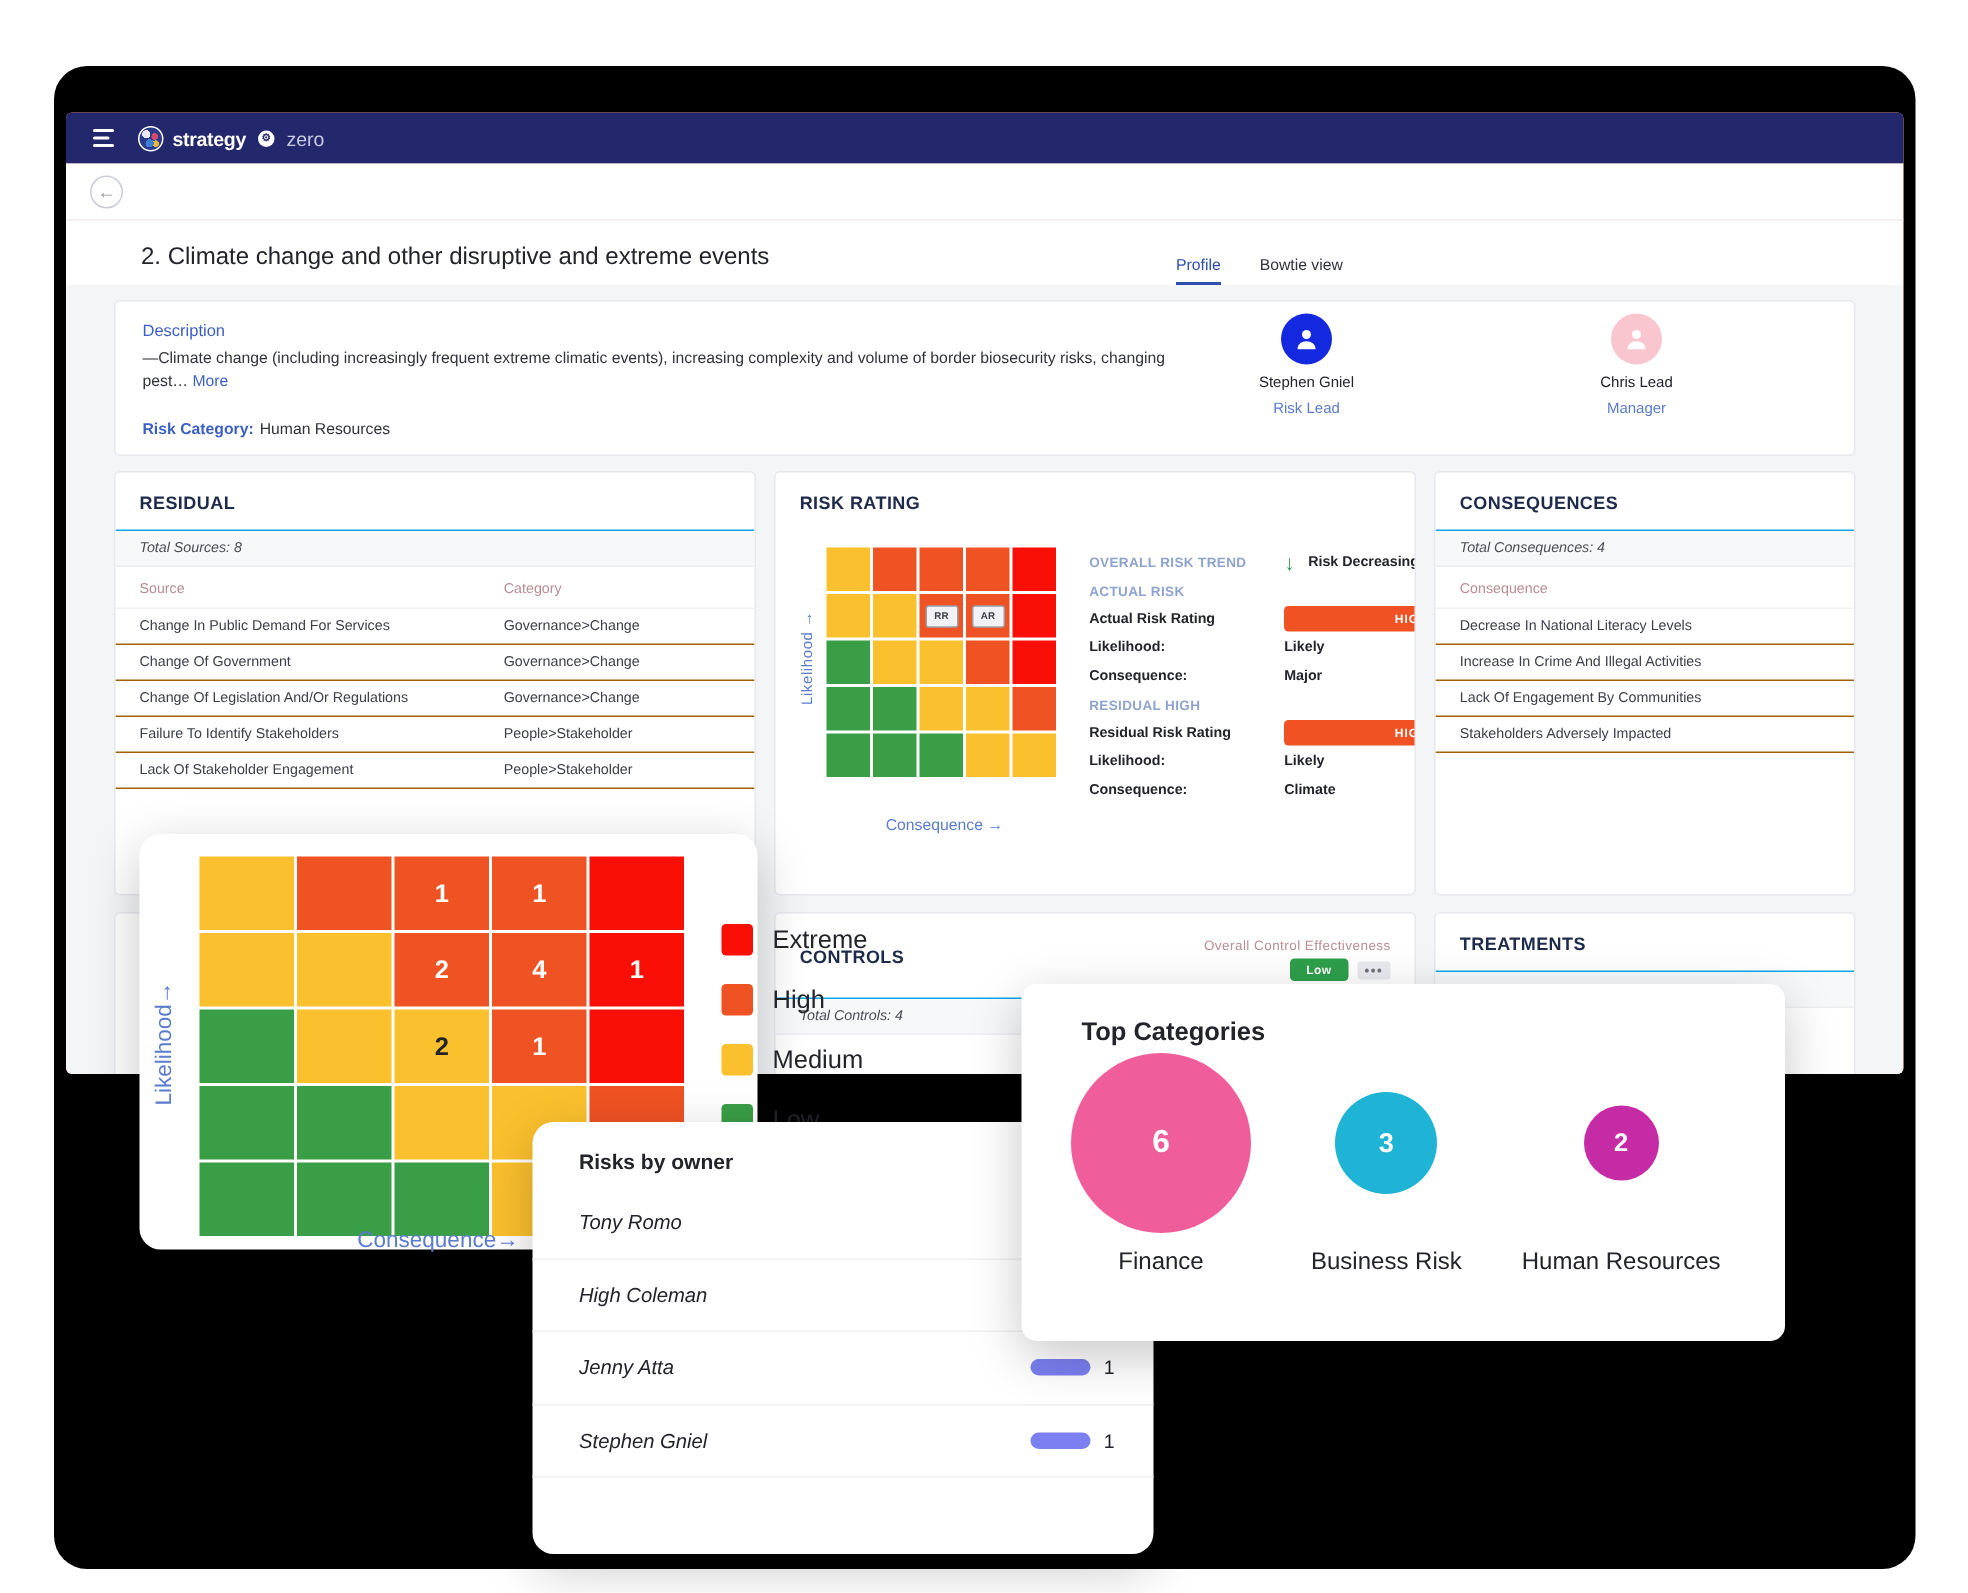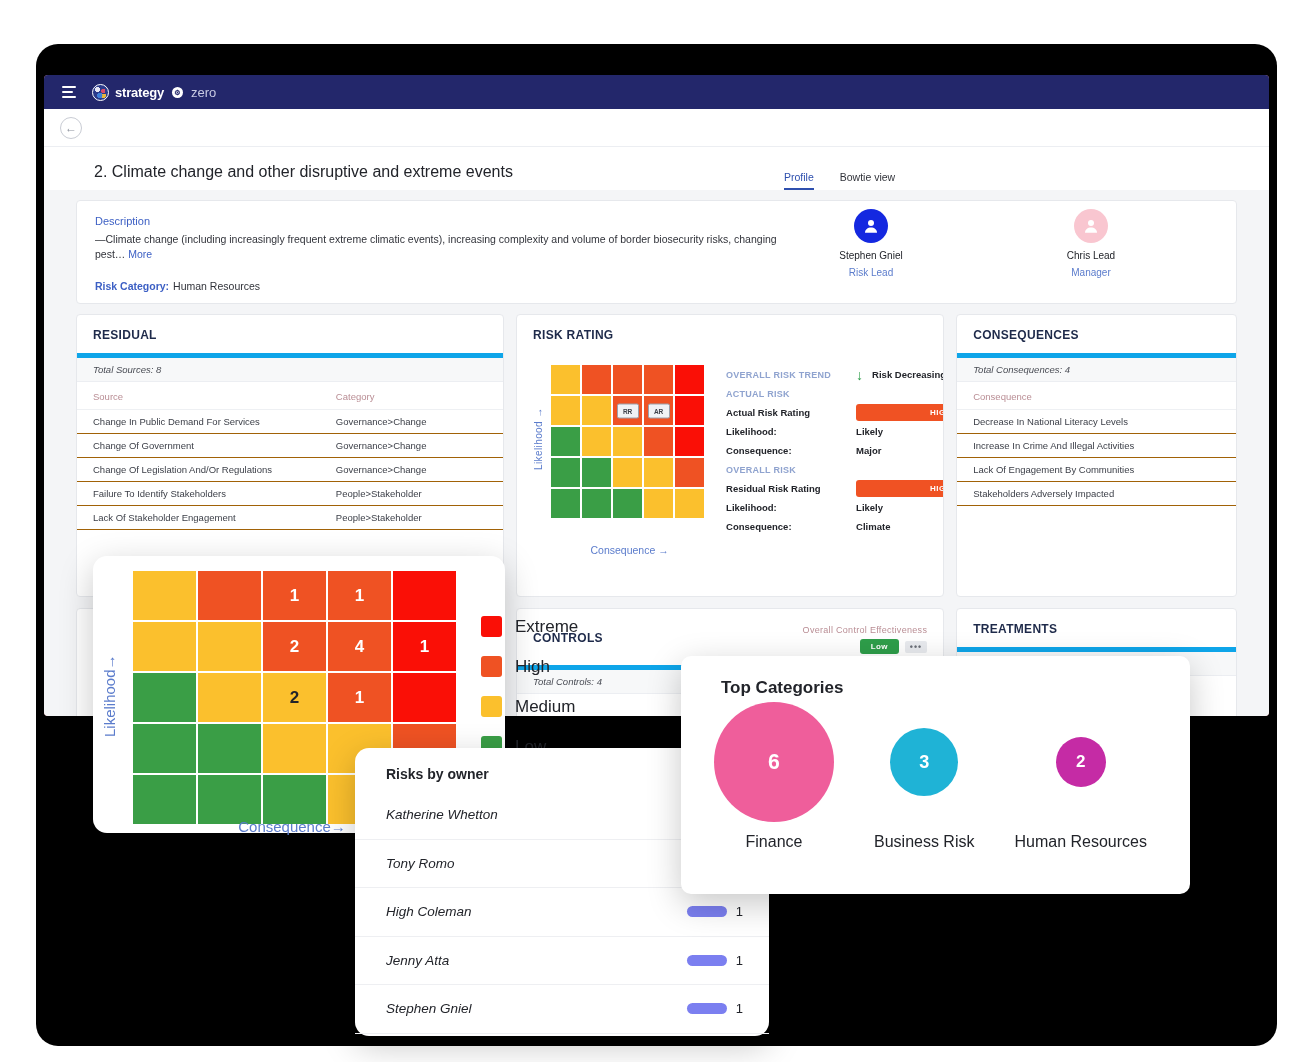--- a/index.html
+++ b/index.html
@@ -113,21 +113,21 @@
   .person-role { font-size:10px; color:#5b7ccc; margin-top:6px; }
 
   
   .panels { display:flex; gap:12px; margin-top:10px; }
   .panel-head {
     padding: 13px 16px 11px 16px; font-size:12px; font-weight:700;
     color:#1e2a4a; letter-spacing:.3px;
     display:flex; justify-content:space-between; align-items:center;
   }
   .panel-sub {
-    background:#f7f8f9; border-top:5px solid #0ea5e9; border-bottom:1px solid #eceef2;
+    background:#f7f8f9; border-top:1px solid #0ea5e9; border-bottom:1px solid #eceef2;
     padding: 6px 16px; font-size:9.5px; font-style:italic; color:#4a4d55;
   }
   table.ptbl { width:100%; border-collapse:collapse; }
   table.ptbl th {
     text-align:left; font-size:9.5px; font-weight:400; color:#b98d94;
     padding: 9px 16px 7px 16px; border-bottom:1px solid #eef0f3;
   }
   table.ptbl td {
     font-size:9.5px; color:#3d4049; padding: 6px 16px;
     border-bottom:1px solid #a16207;
@@ -385,21 +385,21 @@
               <div class="axis-x">Consequence →</div>
             </div>
 
             <div class="rr-info">
               <div class="rr-labels">
                 <div class="rr-line rr-section">OVERALL RISK TREND</div>
                 <div class="rr-line rr-section">ACTUAL RISK</div>
                 <div class="rr-line rr-bold">Actual Risk Rating</div>
                 <div class="rr-line rr-bold">Likelihood:</div>
                 <div class="rr-line rr-bold">Consequence:</div>
-                <div class="rr-line rr-section">OVERALL RISK</div>
+                <div class="rr-line rr-section">RESIDUAL HIGH</div>
                 <div class="rr-line rr-bold">Residual Risk Rating</div>
                 <div class="rr-line rr-bold">Likelihood:</div>
                 <div class="rr-line rr-bold">Consequence:</div>
               </div>
               <div class="rr-values">
                 <div class="rr-line trend">
                   <span class="trend-arrow">↓</span>
                   <span class="trend-text">Risk Decreasing</span>
                 </div>
                 <div class="rr-line"></div>
@@ -524,27 +524,20 @@
           <div class="hm-swatch" style="background: rgb(58, 158, 70);"></div>
           <div class="hm-leg-label">Low</div>
         </div>
       </div>
   </div>
 
   <div class="float" id="owners-card">
     <div class="ow-title">Risks by owner</div>
     <div id="ow-rows">
         <div class="ow-row">
-          <div class="ow-name">Katherine Whetton</div>
-          <div class="ow-right">
-            <div class="ow-bar" style="background: rgb(123, 127, 240);"></div>
-            <div class="ow-count">1</div>
-          </div>
-        </div>
-        <div class="ow-row">
           <div class="ow-name">Tony Romo</div>
           <div class="ow-right">
             <div class="ow-bar" style="background: rgb(123, 127, 240);"></div>
             <div class="ow-count">1</div>
           </div>
         </div>
         <div class="ow-row">
           <div class="ow-name">High Coleman</div>
           <div class="ow-right">
             <div class="ow-bar" style="background: rgb(123, 127, 240);"></div>

